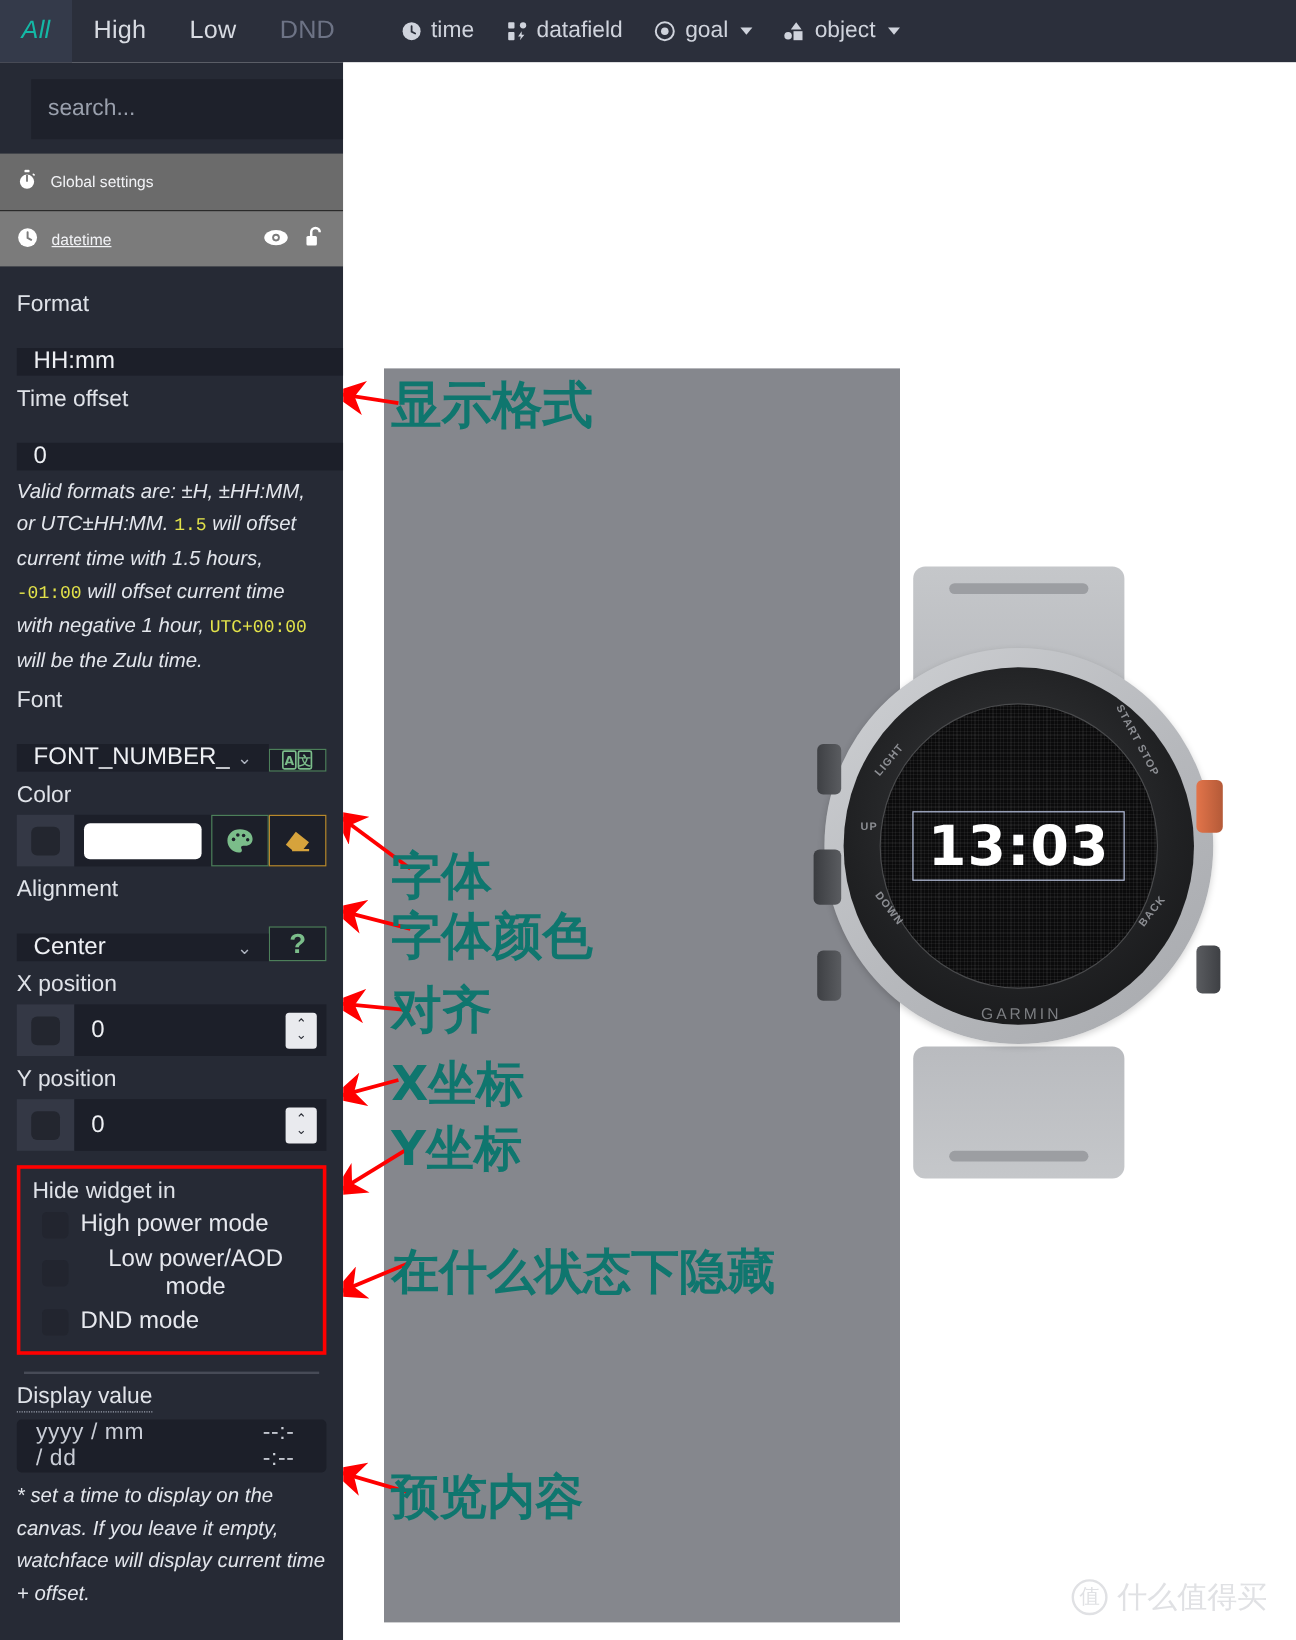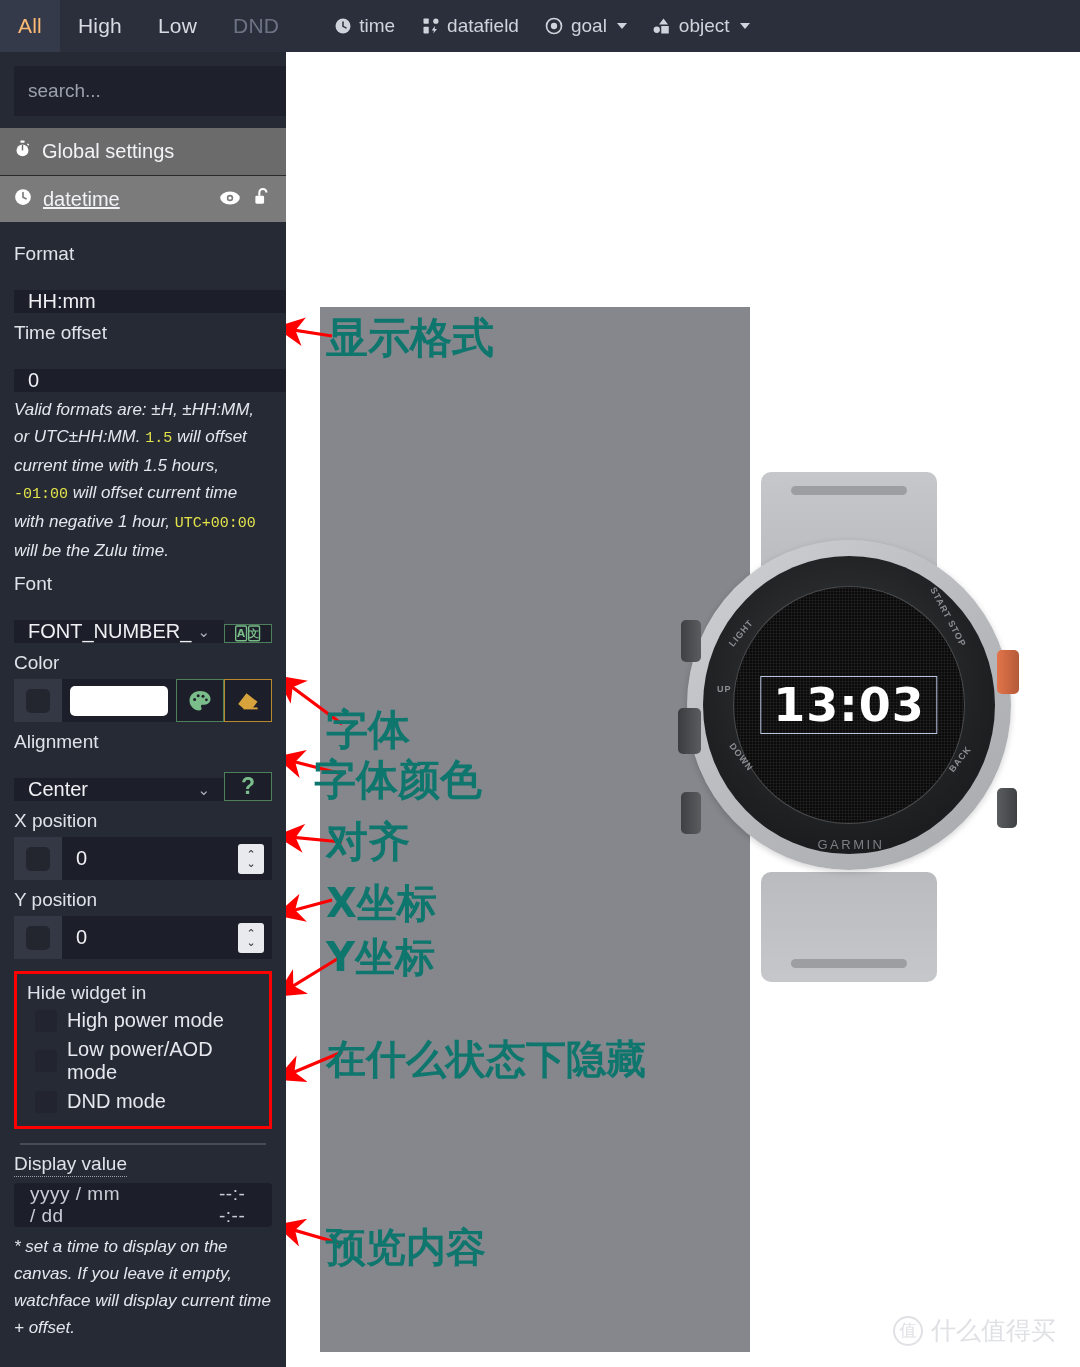--- a/index.html
+++ b/index.html
@@ -15,50 +15,50 @@
   .topbar {
     position: absolute; left:0; top:0; width:1080px; height:52px;
     background:#2b2f3b; display:flex; align-items:stretch;
   }
   .mode-tabs { display:flex; align-items:stretch; }
   .mode-tab {
     display:flex; align-items:center; justify-content:center;
     padding: 0 18px; font-size:21px; color:#d8dbe2; cursor:pointer;
     letter-spacing:.2px;
   }
-  .mode-tab.active { background:#343a4a; color:#fdba74; }
+  .mode-tab.active { background:#343a4a; color:#14b8a6;font-style:italic; }
   .mode-tab.dim { color:#6d7385; }
 
   .obj-tools { display:flex; align-items:center; margin-left:36px; gap:26px; }
   .obj-tool {
     display:flex; align-items:center; gap:7px;
     font-size:19px; color:#cfd3dc; cursor:pointer;
   }
   .obj-tool .ic { display:inline-flex; width:19px; height:19px; align-items:center; justify-content:center; }
   .caret {
     width:0;height:0;border-left:5px solid transparent;border-right:5px solid transparent;
     border-top:6px solid #cfd3dc; margin-left:3px;
   }
 
   
   .sidebar {
     position:absolute; left:0; top:52px; width:286px; height:1315px;
     background:#262a35; color:#e6e8ee; overflow:hidden;
   }
-  .search-row { display:flex; padding:14px 14px 12px 14px; gap:0; }
+  .search-row { display:flex; padding:14px 14px 12px 14px; gap:0;margin-left:12px; }
   .search-input {
     flex:1; height:50px; background:#1e212b; border:none; outline:none;
     color:#b9bec9; font-size:19px; padding:0 14px;
     font-family:"Liberation Sans", sans-serif;
   }
   .search-input::placeholder { color:#9aa0ad; }
 
   .panel-row {
     display:flex; align-items:center; height:47px; padding:0 14px;
-    font-size:20px; color:#f2f3f6; cursor:pointer; gap:11px;
+    font-size:13px; color:#f2f3f6; cursor:pointer; gap:11px;
   }
   .panel-row.global { background:#6b6b6b; }
   .panel-row.datetime { background:#7b7b7b; border-top:1px solid #2a2a2a;text-decoration:underline; }
   .panel-row .right-icons { margin-left:auto; display:flex; gap:12px; align-items:center; }
 
   .props { padding: 12px 14px 0 14px; }
   .lbl { font-size:19px; color:#dfe2e8; margin: 9px 0 5px 0; }
   .field-row { display:flex; align-items:flex-end; height:43px; }
   .txtbox {
     flex:1; background:#1c1f29; border:none; outline:none; color:#eef0f4;
@@ -96,21 +96,21 @@
   }
   .stepper {
     position:absolute; right:8px; top:50%; transform:translateY(-50%);
     width:26px; height:30px; background:#e9eaee; border-radius:3px;
     display:flex; flex-direction:column; align-items:center; justify-content:center;
     color:#2a2d36; font-size:11px; line-height:9px; cursor:pointer;
   }
 
   .hidebox { border:3px solid #ff0000; padding:8px 10px 10px 10px; margin-top:12px; }
   .hidebox .title { font-size:19px; color:#dfe2e8; margin-bottom:2px; }
-  .chk-row { display:flex; align-items:center; gap:10px; padding:3px 0 3px 8px; cursor:pointer; }
+  .chk-row { display:flex; align-items:center; gap:10px; padding:3px 0 3px 8px; cursor:pointer;text-align:center; }
   .chk { width:22px; height:22px; background:#22252f; border-radius:4px; flex:0 0 auto; }
   .chk-lbl { font-size:20px; color:#e6e8ee; }
 
   .divider { height:2px; background:#474b57; margin:14px 6px 8px 6px; }
 
   .dotted-lbl {
     font-size:19px; color:#dfe2e8; display:inline-block;
     border-bottom:1px dotted #9aa0ad; padding-bottom:1px; margin-bottom:6px;
   }
   .dtbox {
@@ -463,21 +463,21 @@
       <line x1="56" y1="722" x2="-6" y2="706" stroke="#ff0000" stroke-width="3.2" marker-end="url(#ah)"></line>
       <line x1="56" y1="790" x2="-6" y2="784" stroke="#ff0000" stroke-width="3.2" marker-end="url(#ah)"></line>
       <line x1="46" y1="848" x2="-6" y2="862" stroke="#ff0000" stroke-width="3.2" marker-end="url(#ah)"></line>
       <line x1="56" y1="904" x2="-6" y2="942" stroke="#ff0000" stroke-width="3.2" marker-end="url(#ah)"></line>
       <line x1="56" y1="1000" x2="-6" y2="1026" stroke="#ff0000" stroke-width="3.2" marker-end="url(#ah)"></line>
       <line x1="56" y1="1192" x2="-6" y2="1174" stroke="#ff0000" stroke-width="3.2" marker-end="url(#ah)"></line>
     </svg>
 
     <div class="anno" style="left:40px; top:258px; font-size:42px;">显示格式</div>
     <div class="anno" style="left:40px; top:650px; font-size:42px;">字体</div>
-    <div class="anno" style="left:28px; top:700px; font-size:42px;">字体颜色</div>
+    <div class="anno" style="left:40px; top:700px; font-size:42px;">字体颜色</div>
     <div class="anno" style="left:40px; top:762px; font-size:42px;">对齐</div>
     <div class="anno" style="left:40px; top:824px; font-size:40px;">X坐标</div>
     <div class="anno" style="left:40px; top:878px; font-size:40px;">Y坐标</div>
     <div class="anno" style="left:40px; top:980px; font-size:40px;">在什么状态下隐藏</div>
     <div class="anno" style="left:40px; top:1168px; font-size:40px;">预览内容</div>
 
     <div class="watch-wrap">
       <div class="strap-top">
           <div class="strap-notch"></div>
         </div>

